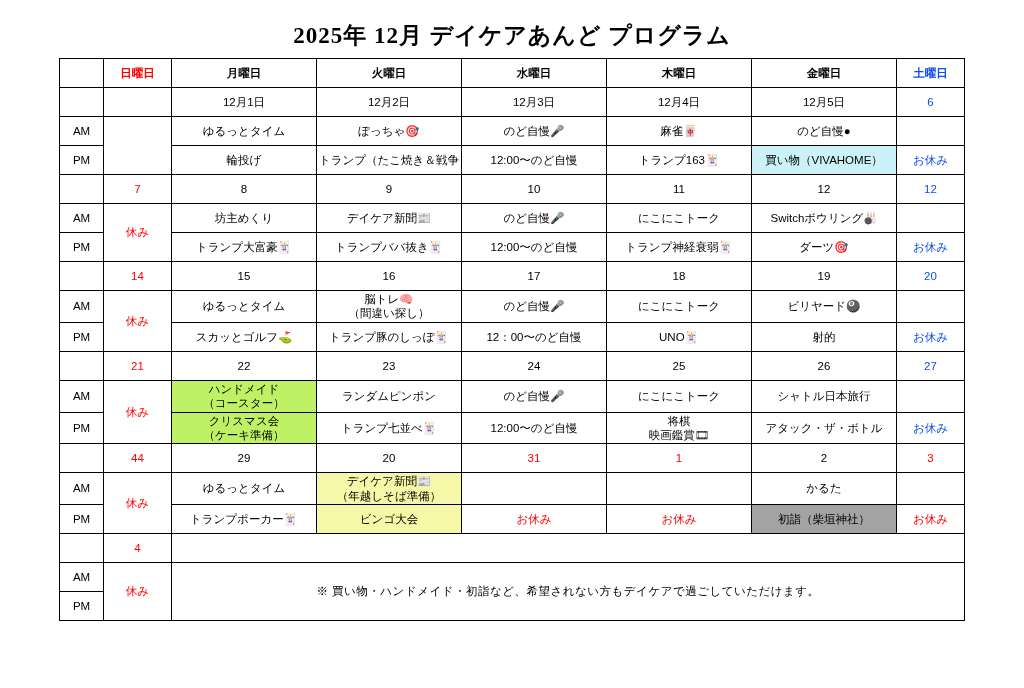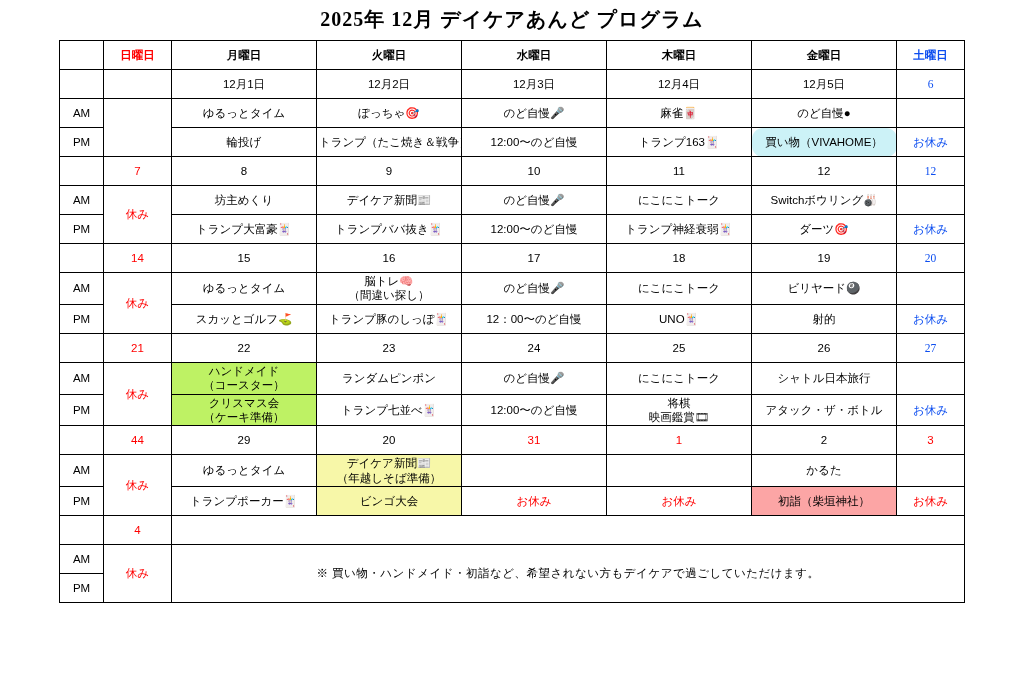--- a/index.html
+++ b/index.html
@@ -15,24 +15,24 @@
     overflow: hidden;
   }
   .page {
     position: relative;
     width: 1024px;
     height: 688px;
     box-sizing: border-box;
   }
   .title {
     text-align: center;
-    font-size: 20px;
+    font-size: 23px;
     font-weight: bold;
     letter-spacing: 1px;
-    padding-top: 6px;
+    padding-top: 20px;
     padding-bottom: 7px;
     font-family: "Liberation Serif", serif;
   }
   table.cal {
     border-collapse: collapse;
     table-layout: fixed;
     width: 800px;
     margin: 0 auto;
     border: 1.5px solid #000;
   }
@@ -51,21 +51,21 @@
   col.c-ampm { width: 44px; }
   col.c-day  { width: 68px; }
   col.c-main { width: 145px; }
 
   .hdr {
     font-size: 13px;
     font-weight: bold;
     height: 22px;
   }
   .sun  { color: #ff0000; }
-  .sat  { color: #0d4ef0; font-family: Liberation Serif, serif; }
+  .sat  { color: #0d4ef0; }
   .datecell {
     font-size: 11.5px;
     height: 18px;
   }
   .daterow td { height: 18px; }
   .ampm {
     font-size: 12px;
   }
   .rest {
     color: #ff0000;
@@ -73,24 +73,24 @@
   }
   .oyasumi {
     color: #0d4ef0;
     font-size: 12px;
   }
   .oyasumi-red {
     color: #ff0000;
     font-size: 12px;
   }
   .cell-pm, .cell-am { height: 36px; margin-top: 36px; }
-  .bg-cyan   { background: #ccf2f7; border-radius: 11px; }
+  .bg-cyan   { background: #ccf2f7; }
   .bg-orange { background: #bef264; }
   .bg-yellow { background: #f7f7a8; }
-  .bg-green  { background: #fca5a5; }
+  .bg-green  { background: #a3a3a3; }
   .two-line { line-height: 1.25; white-space: normal; }
   .note {
     font-size: 12.5px;
     text-align: center;
     letter-spacing: 0.5px;
     white-space: nowrap;
   }
   .thick-top { border-top: 1.5px solid #000 !important; }
 </style>
 </head>

